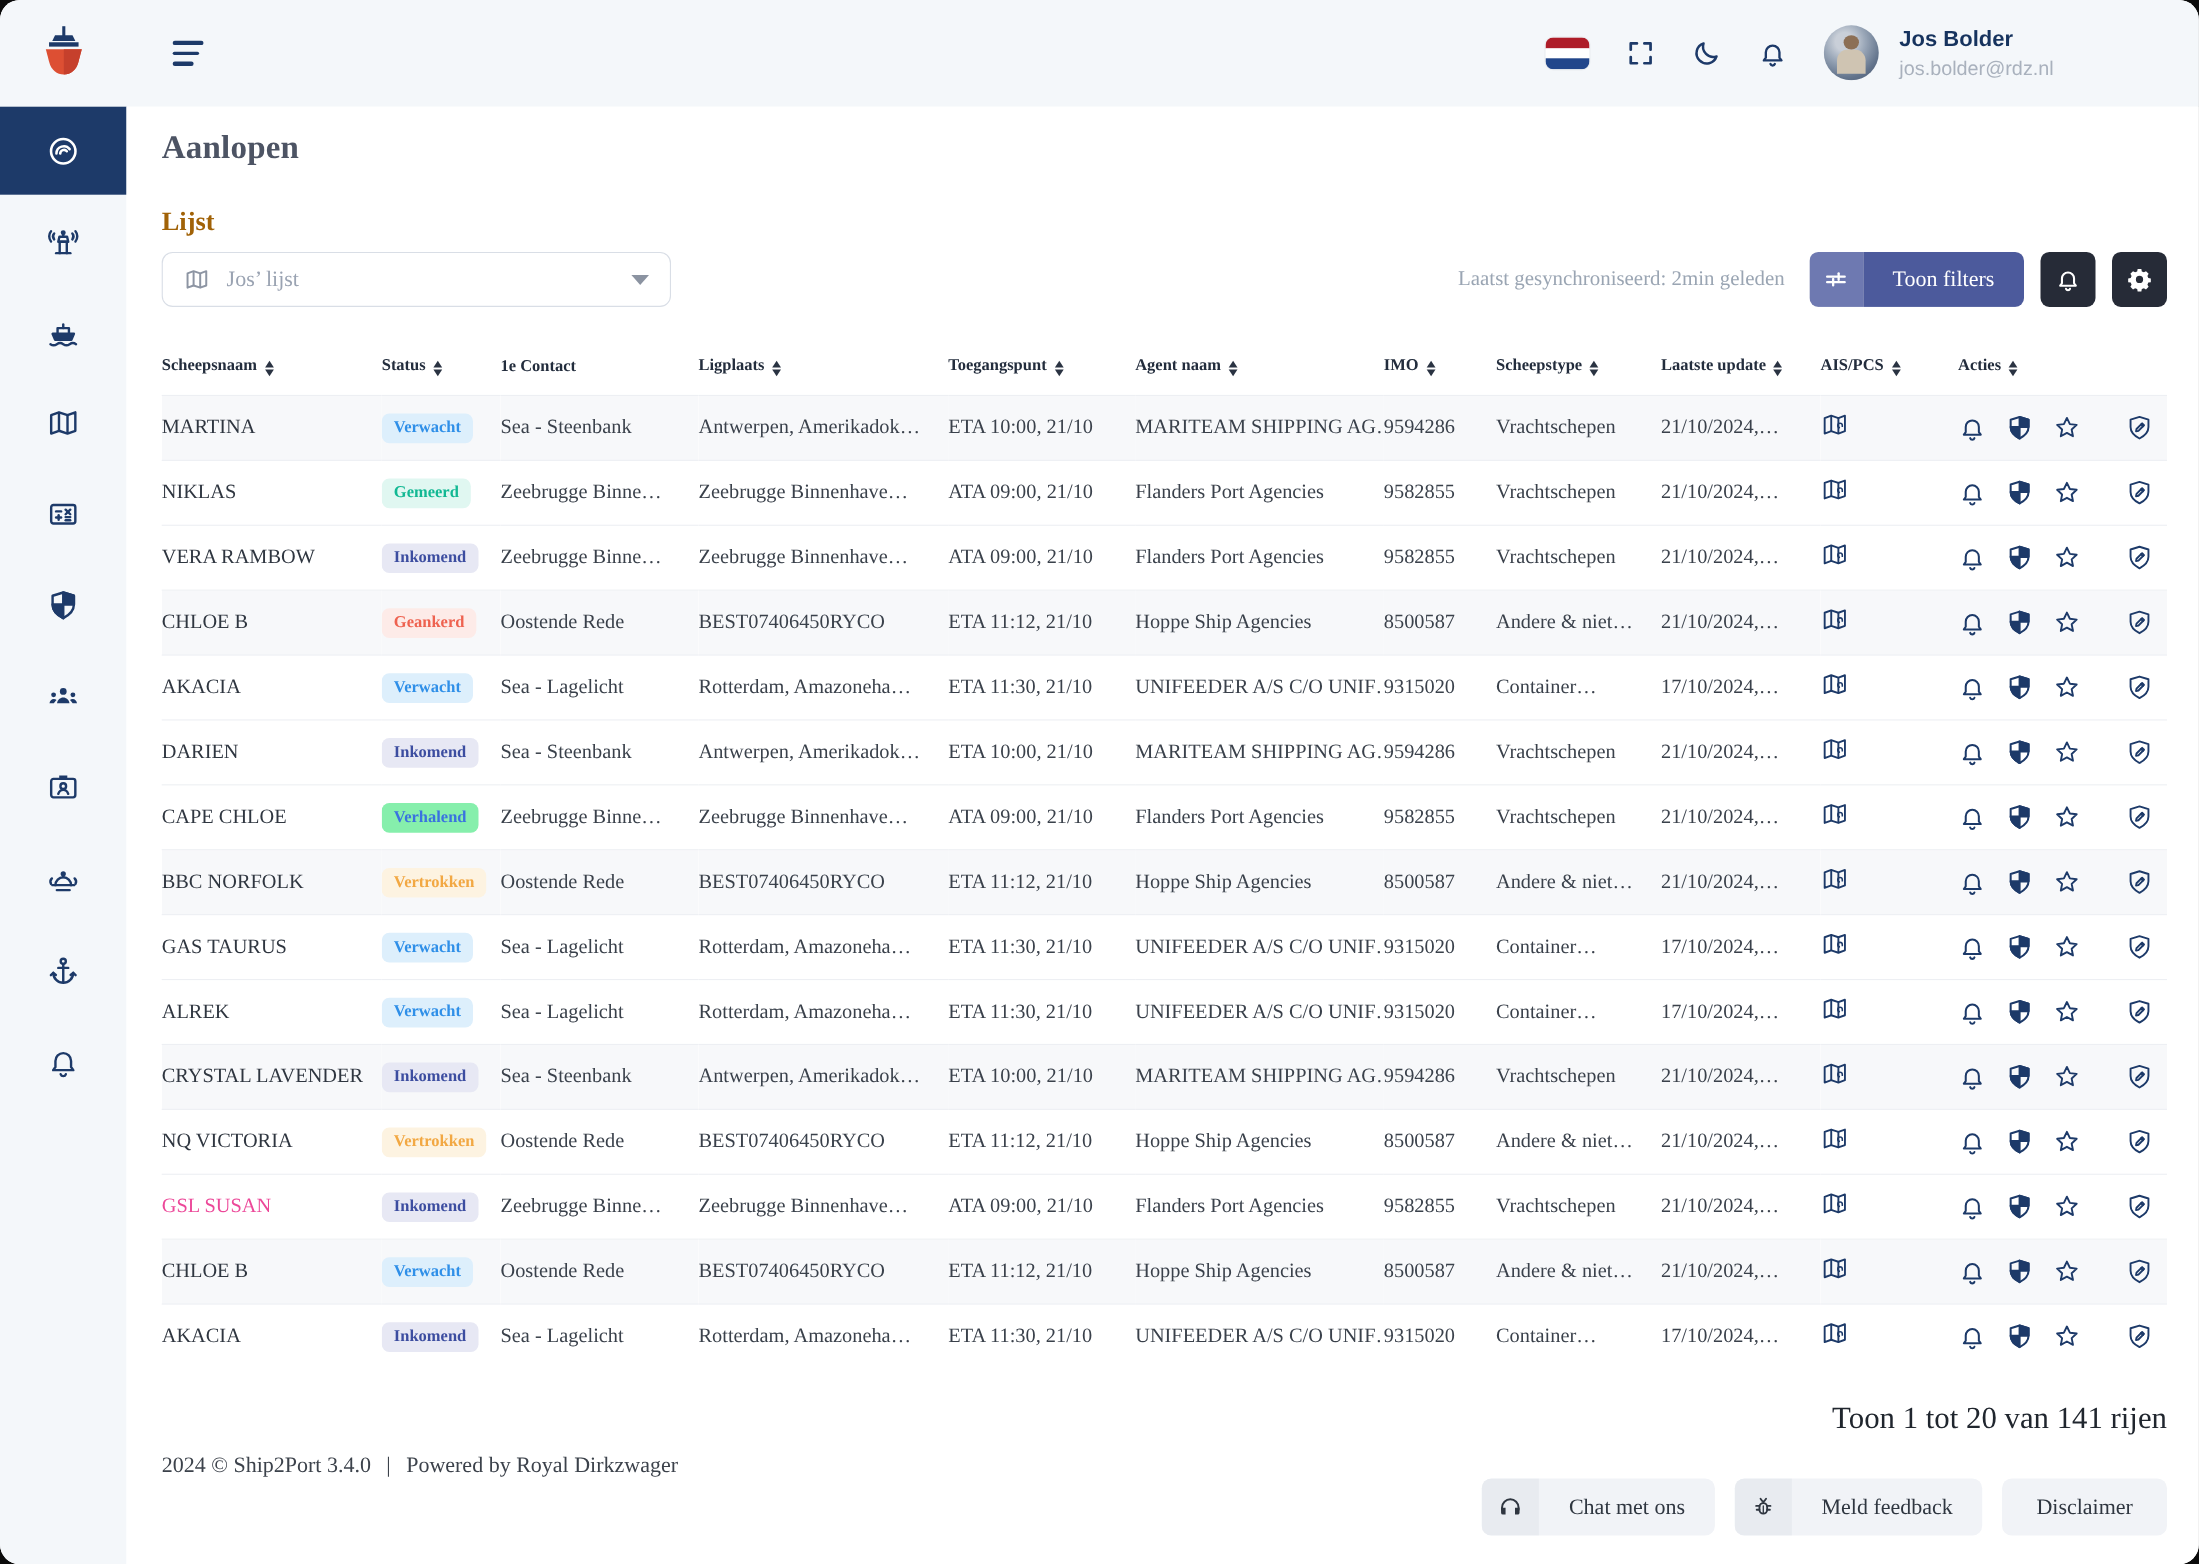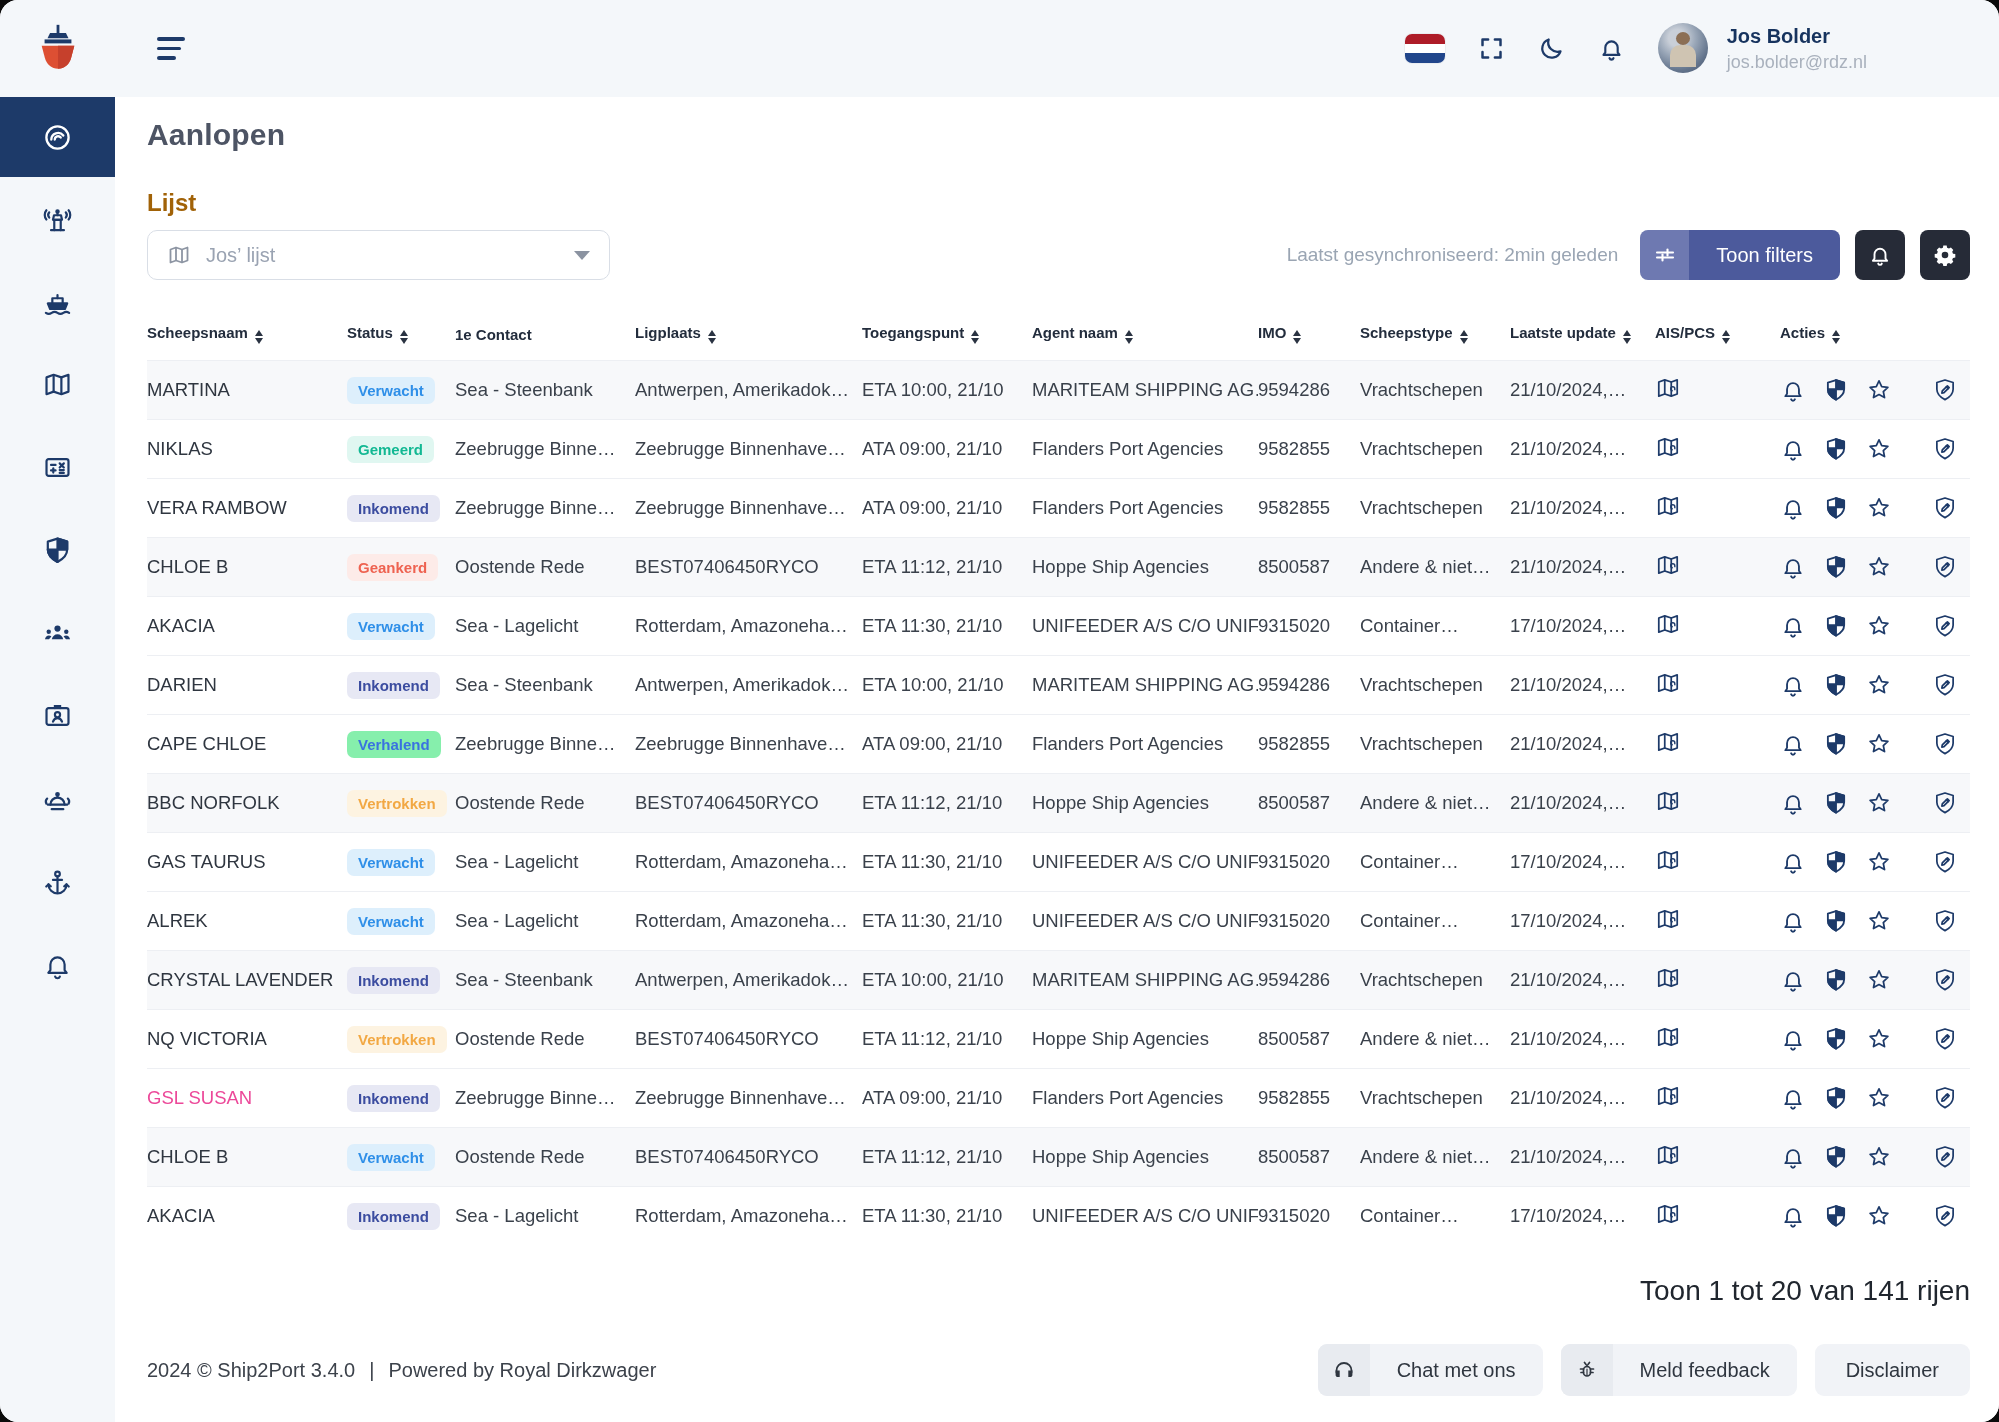--- a/index.html
+++ b/index.html
@@ -22,21 +22,21 @@
   .top-ic{color:#1d3a69;width:27px;height:27px;cursor:pointer;display:flex;}
   .top-ic svg{width:100%;height:100%;}
   .avatar{width:50px;height:50px;border-radius:50%;cursor:pointer;background:radial-gradient(circle at 38% 30%,#c9cfd8 0 18%,#9aa7b8 40%,#63748c 70%,#45536a 100%);background-color:#76859c;position:relative;overflow:hidden;}
   .avatar::after{content:"";position:absolute;left:12px;top:22px;width:26px;height:22px;border-radius:10px 10px 0 0;background:#cfc4b2;}
   .avatar::before{content:"";position:absolute;left:18px;top:9px;width:14px;height:13px;border-radius:50%;background:#8c6f55;z-index:1;}
   .user-block{line-height:1.35;margin-left:-14px;}
   .user-name{font-size:20px;font-weight:700;color:#16335e;}
   .user-email{font-size:18px;color:#a9b1bd;}
 
   
-  .shell{flex:1;display:flex;min-height:0;}
+  .shell{flex:1;display:flex;min-height:0;font-family:Liberation Serif, serif;}
   .sidebar{width:115px;background:#f4f7fa;display:flex;flex-direction:column;flex:0 0 auto;}
   .side-item{height:83px;display:flex;align-items:center;justify-content:center;color:#1d3a69;cursor:pointer;}
   .side-item.active{height:80px;background:#1d3a69;color:#fff;}
   .side-item .icn{width:31px;height:31px;display:flex;}
   .side-item .icn svg{width:100%;height:100%;}
 
   
   .main{flex:1;background:#fff;padding:0 29px 0 32px;display:flex;flex-direction:column;min-width:0;}
   .page-title{font-size:30px;font-weight:700;color:#4d5464;margin:21px 0 0;letter-spacing:.2px;}
   .list-label{font-size:24px;font-weight:700;color:#a16207;margin-top:37px;}
@@ -66,21 +66,21 @@
   .sort .dn{border-top:6px solid #2a3342;}
   .badge{display:inline-block;padding:5px 11px;border-radius:7px;font-size:15px;font-weight:700;}
   .cell-ic{width:26px;height:26px;color:#1d3a69;display:inline-flex;cursor:pointer;}
   .cell-ic svg{width:100%;height:100%;}
   .actions-wrap{display:flex;align-items:center;gap:17px;padding-right:2px;}
   .actions-wrap .last{margin-left:auto;}
 
   .results{font-size:28px;color:#20262e;margin-top:30px;text-align:right;}
 
   
-  .bottom-bar{margin-top:auto;margin-bottom:26px;display:flex;align-items:center;}
+  .bottom-bar{margin-top:auto;margin-bottom:26px;display:flex;flex-direction:column;}
   .copy{font-size:20px;color:#3c424b;display:flex;gap:14px;align-items:center;}
   .bottom-right{margin-left:auto;display:flex;gap:18px;}
   .chip-btn{height:52px;border:none;border-radius:9px;overflow:hidden;display:flex;align-items:stretch;background:#f1f3f7;padding:0;font-family:inherit;font-size:20px;color:#2f3640;cursor:pointer;}
   .chip-icon{width:52px;background:#e8ebf0;display:flex;align-items:center;justify-content:center;color:#2f3640;}
   .chip-icon svg{width:24px;height:24px;}
   .chip-label{display:flex;align-items:center;padding:0 27px;}
   .chip-solo{display:flex;align-items:center;padding:0 31px;}
 </style>
 </head>
 <body>

